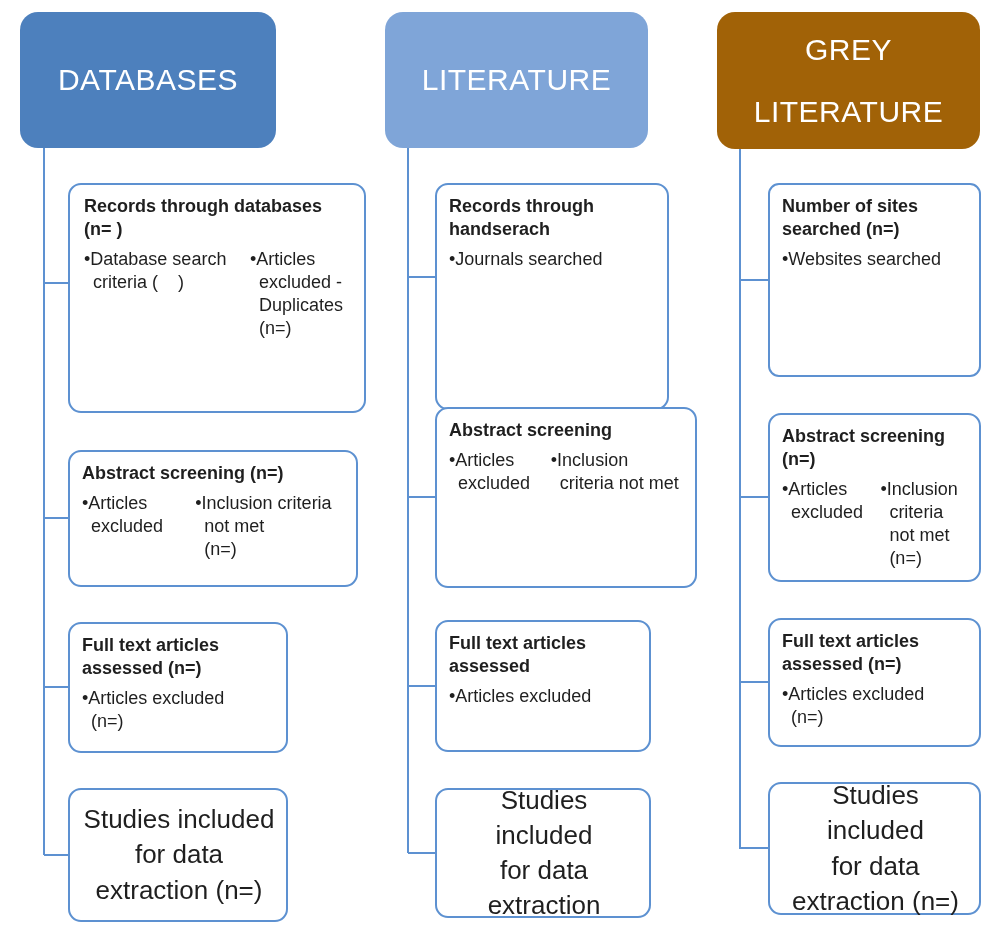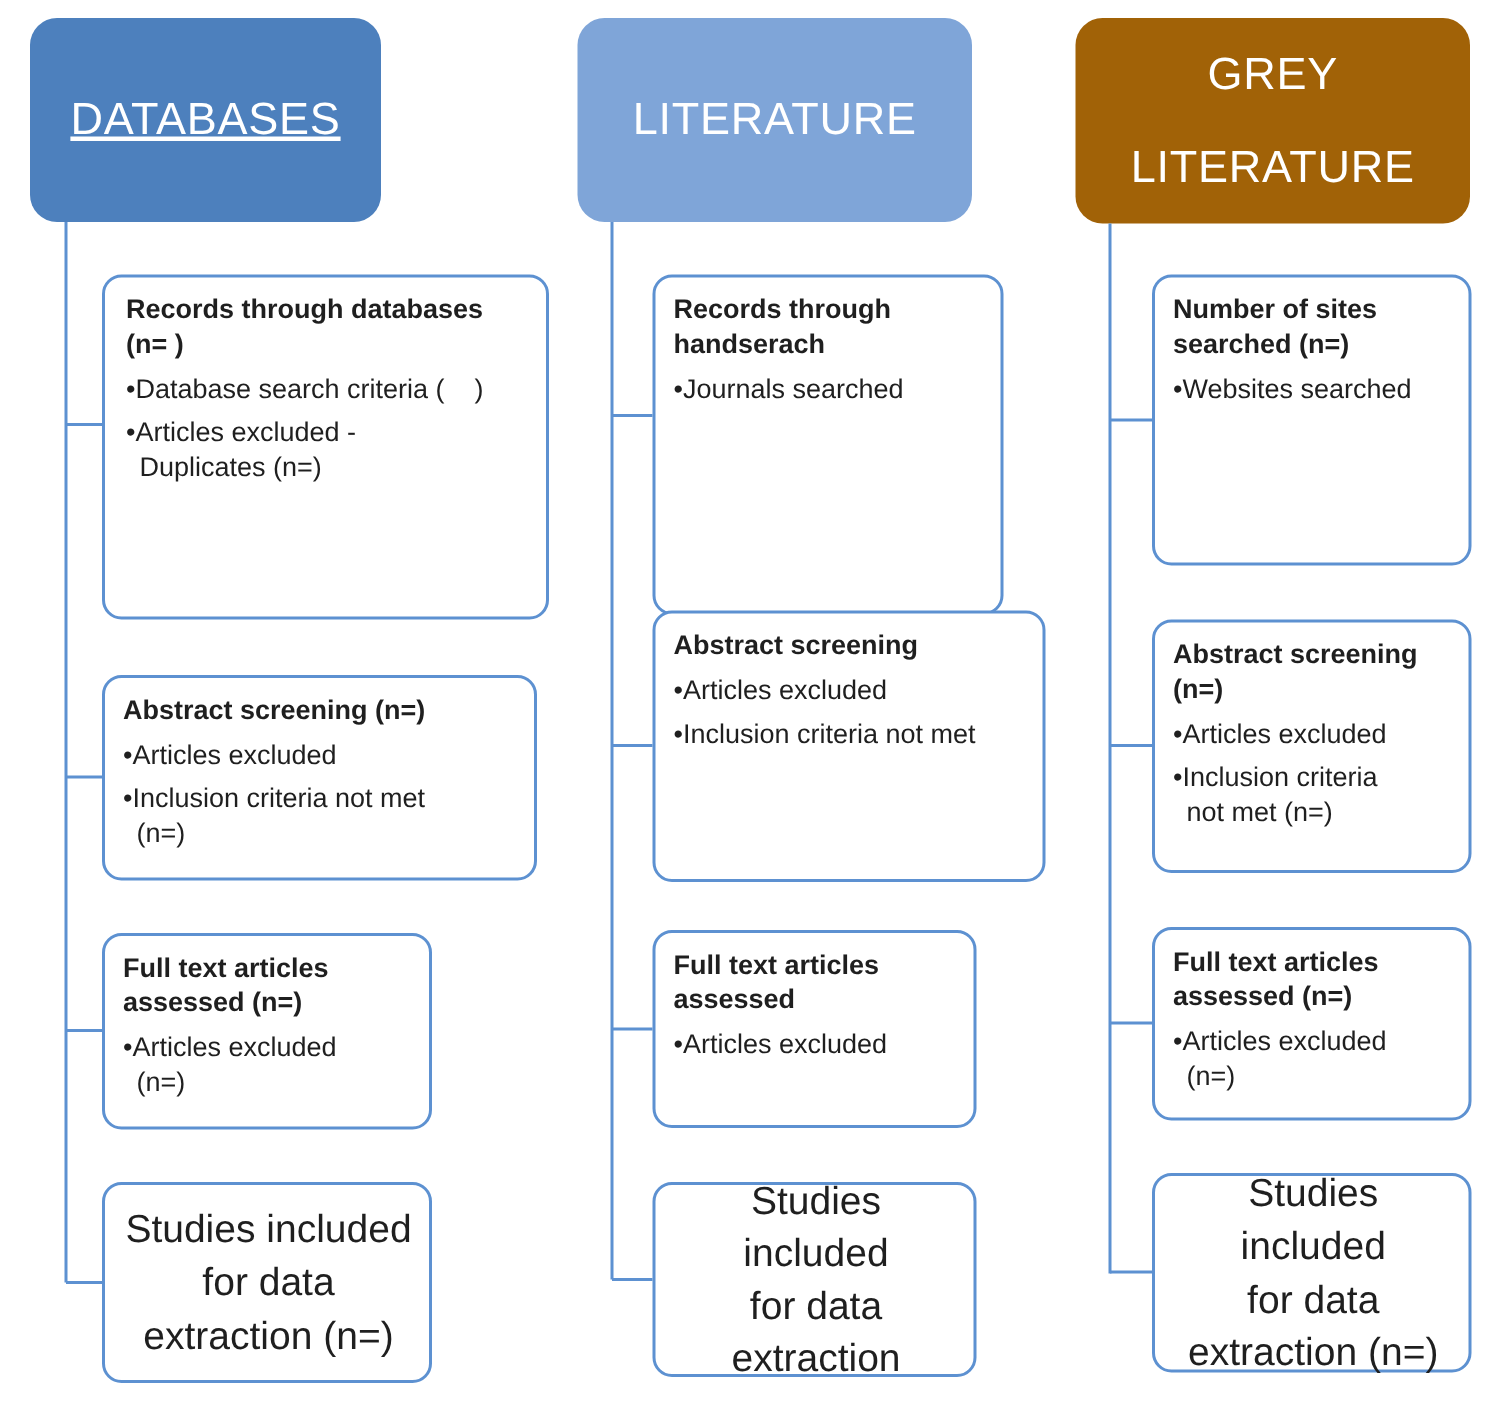--- a/index.html
+++ b/index.html
@@ -32,21 +32,21 @@
     border-radius: 13px;
     padding: 8px 10px 8px 12px;
   }
   .box-title {
     font-weight: bold;
     font-size: 18px;
     line-height: 1.28;
     white-space: pre-line;
     margin: 2px 0 7px 0;
   }
-  .bullets { display: flex; flex-direction: column; gap: 6px; }
+  .bullets { display: flex; flex-direction: row; gap: 6px; }
   .bullet {
     font-size: 18px;
     line-height: 1.28;
     white-space: pre-line;
     padding-left: 9px;
     text-indent: -9px;
   }
   .bullet::before { content: "•"; }
   .box-center {
     display: flex;
@@ -60,21 +60,21 @@
     white-space: pre-line;
   }
   .line { position: absolute; background: #5d91d1; }
 </style>
 </head>
 <body>
 
 <div class="canvas" style="color: rgb(31, 31, 31);">
 
   <div>
-    <div class="hdr" style="left: 20px; top: 12px; width: 234px; height: 136px; background-color: rgb(77, 128, 189); text-decoration: underline;">DATABASES</div>
+    <div class="hdr" style="left: 20px; top: 12px; width: 256px; height: 136px; background-color: rgb(77, 128, 189);">DATABASES</div>
 
     <div class="line" style="left: 43px; top: 148px; width: 2px; height: 707px; background-color: rgb(93, 145, 209);"></div>
     <div class="line" style="left: 44px; top: 282px; width: 24px; height: 2px; background-color: rgb(93, 145, 209);"></div>
     <div class="line" style="left: 44px; top: 517px; width: 24px; height: 2px; background-color: rgb(93, 145, 209);"></div>
     <div class="line" style="left: 44px; top: 686px; width: 24px; height: 2px; background-color: rgb(93, 145, 209);"></div>
     <div class="line" style="left: 44px; top: 854px; width: 24px; height: 2px; background-color: rgb(93, 145, 209);"></div>
 
     <div class="box" style="left: 68px; top: 183px; width: 298px; height: 230px; border-color: rgb(93, 145, 209); padding-left: 14px;">
       <div class="box-title">Records through databases
 (n= )</div>
@@ -153,21 +153,21 @@
   <div>
     <div class="hdr" style="left: 717px; top: 12px; width: 263px; height: 137px; background-color: #a16207;">GREY
 LITERATURE</div>
 
     <div class="line" style="left: 739px; top: 149px; width: 2px; height: 700px; background-color: rgb(93, 145, 209);"></div>
     <div class="line" style="left: 740px; top: 279px; width: 28px; height: 2px; background-color: rgb(93, 145, 209);"></div>
     <div class="line" style="left: 740px; top: 496px; width: 28px; height: 2px; background-color: rgb(93, 145, 209);"></div>
     <div class="line" style="left: 740px; top: 681px; width: 28px; height: 2px; background-color: rgb(93, 145, 209);"></div>
     <div class="line" style="left: 740px; top: 847px; width: 28px; height: 2px; background-color: rgb(93, 145, 209);"></div>
 
-    <div class="box" style="left: 768px; top: 183px; width: 213px; height: 194px; border-color: rgb(93, 145, 209);">
+    <div class="box" style="left: 768px; top: 183px; width: 213px; height: 194px; border-color: rgb(93, 145, 209); border-radius: 11px;">
       <div class="box-title">Number of sites
 searched (n=)</div>
       <div class="bullets">
         <div class="bullet">Websites searched</div>
       </div>
     </div>
 
     <div class="box" style="left: 768px; top: 413px; width: 213px; height: 169px; border-color: rgb(93, 145, 209);">
       <div class="box-title">Abstract screening
 (n=)</div>

